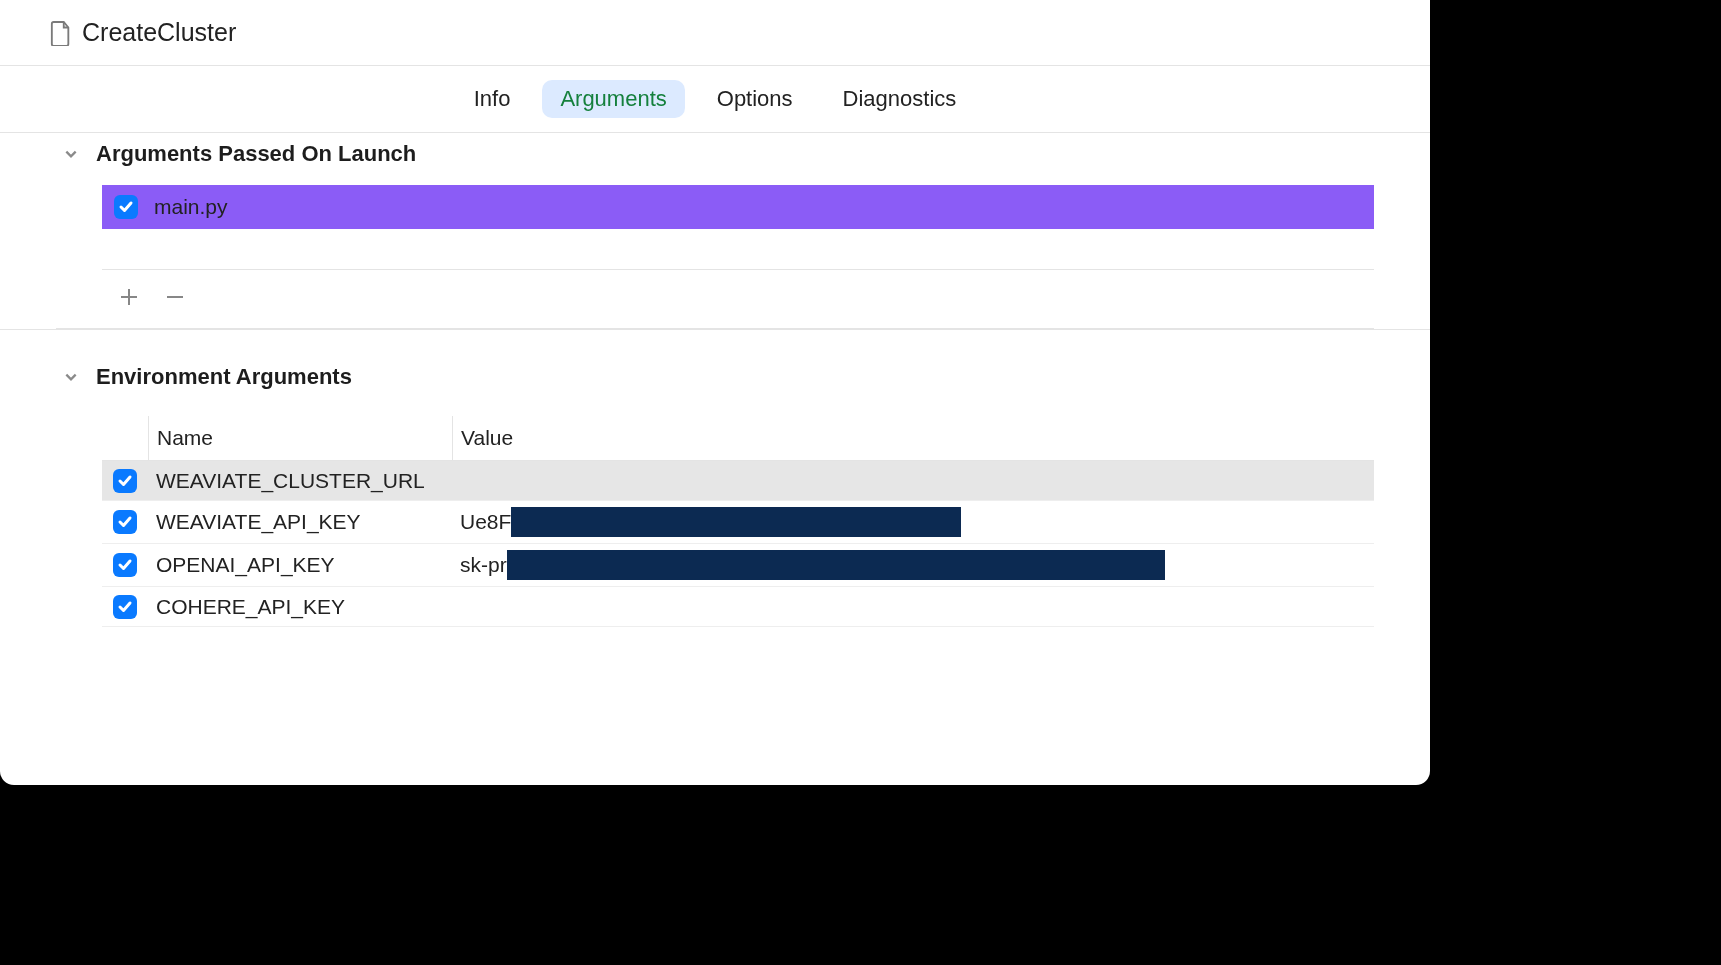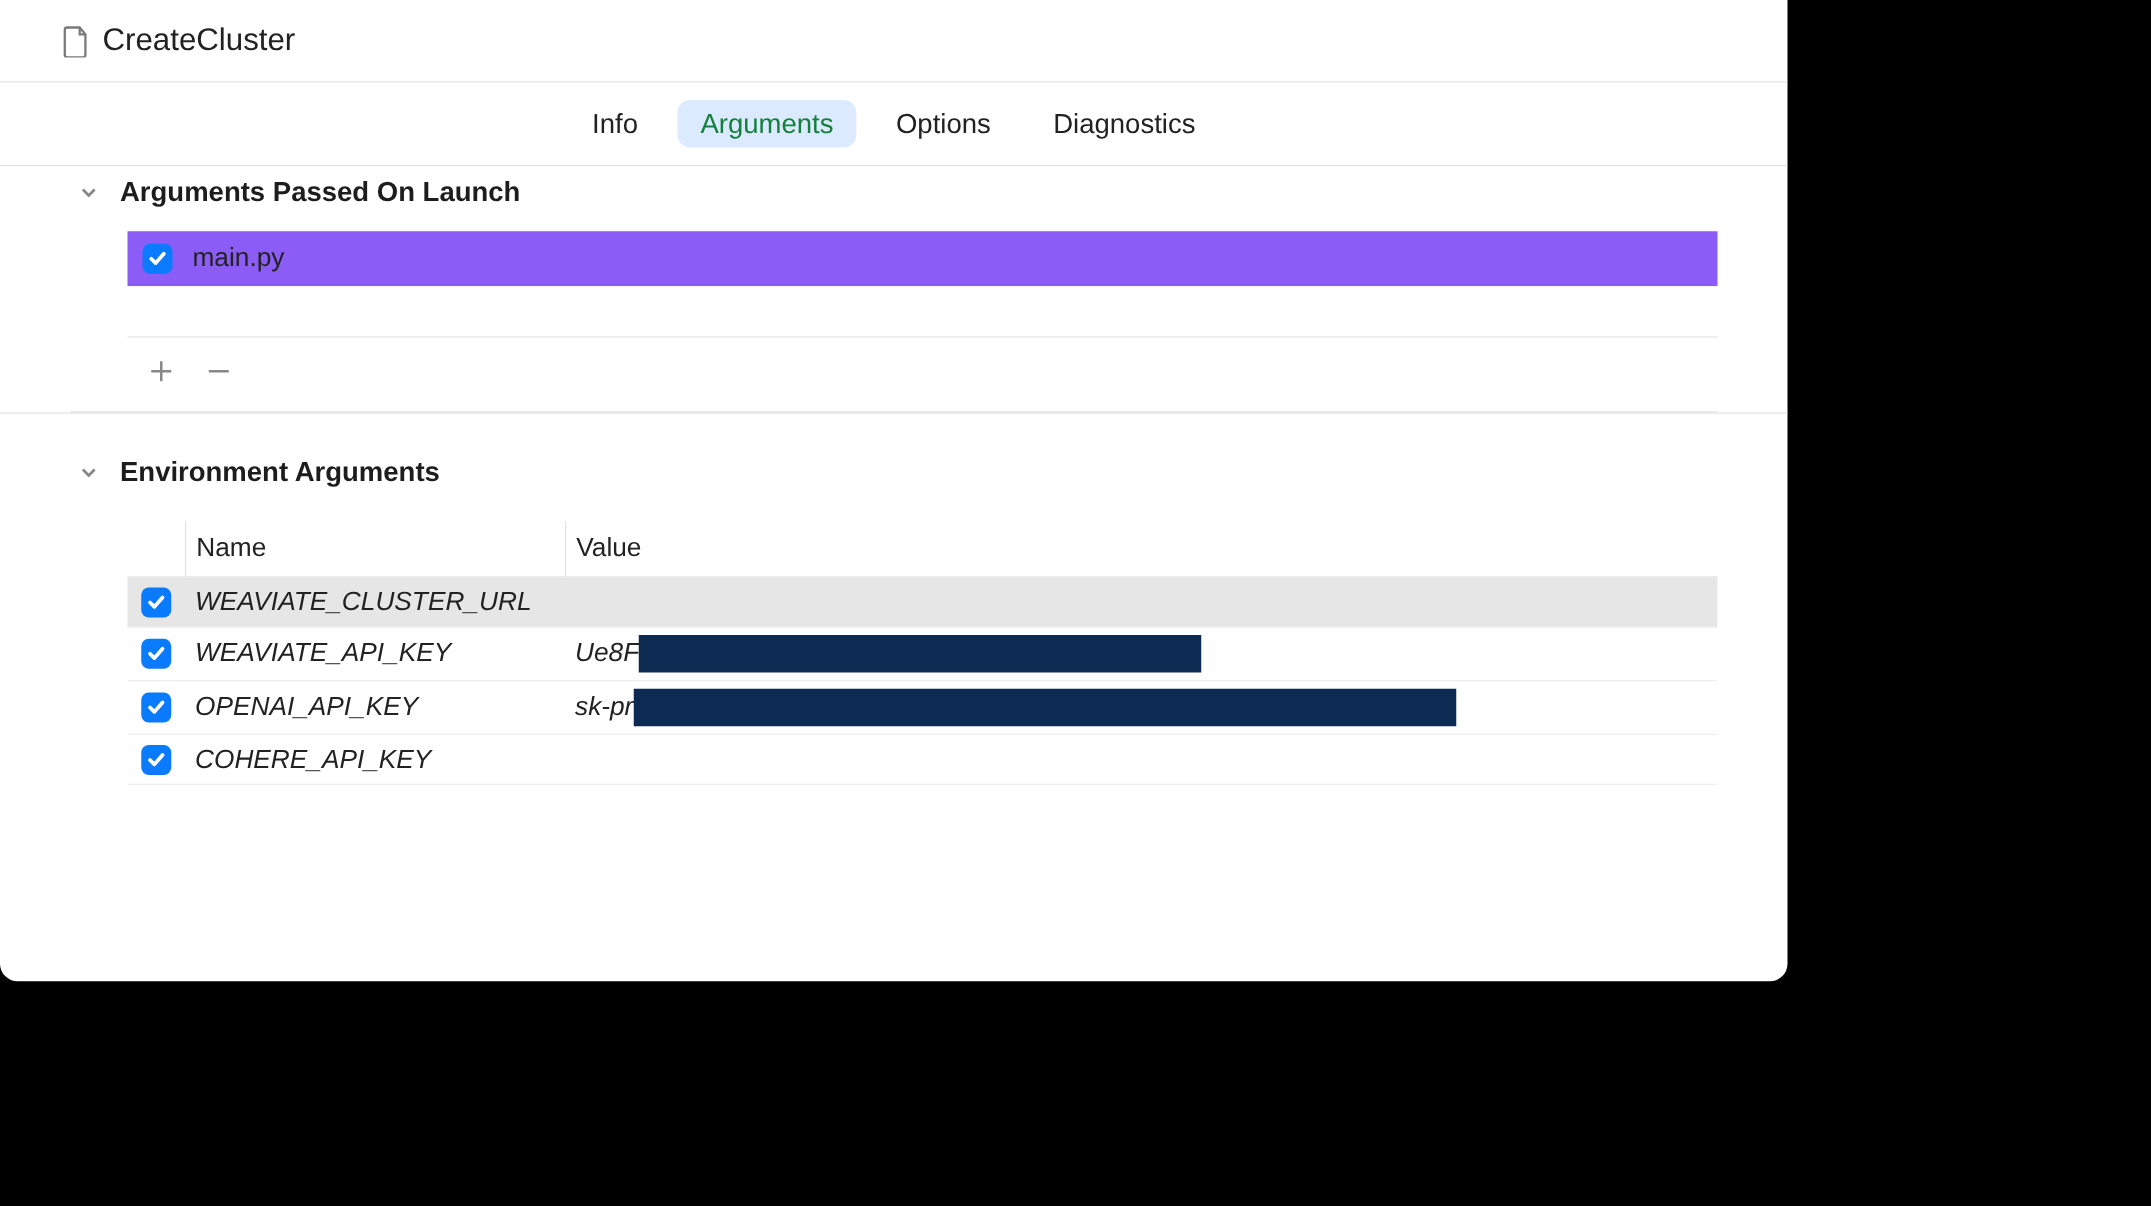--- a/index.html
+++ b/index.html
@@ -149,21 +149,20 @@
     border-left: 1px solid #e4e4e4;
     display:flex;
     align-items:center;
     gap:0;
   }
   .env-row {
     display: flex;
     align-items: center;
     border-bottom: 1px solid #eee;
     min-height: 40px;
-    font-style: italic;
   }
   .env-row.sel { background: #e6e6e6; }
   .env-row .col-check {
     display: flex;
     align-items: center;
     justify-content: center;
     padding: 4px 0;
   }
   .env-row .col-name,
   .env-row .col-value {

